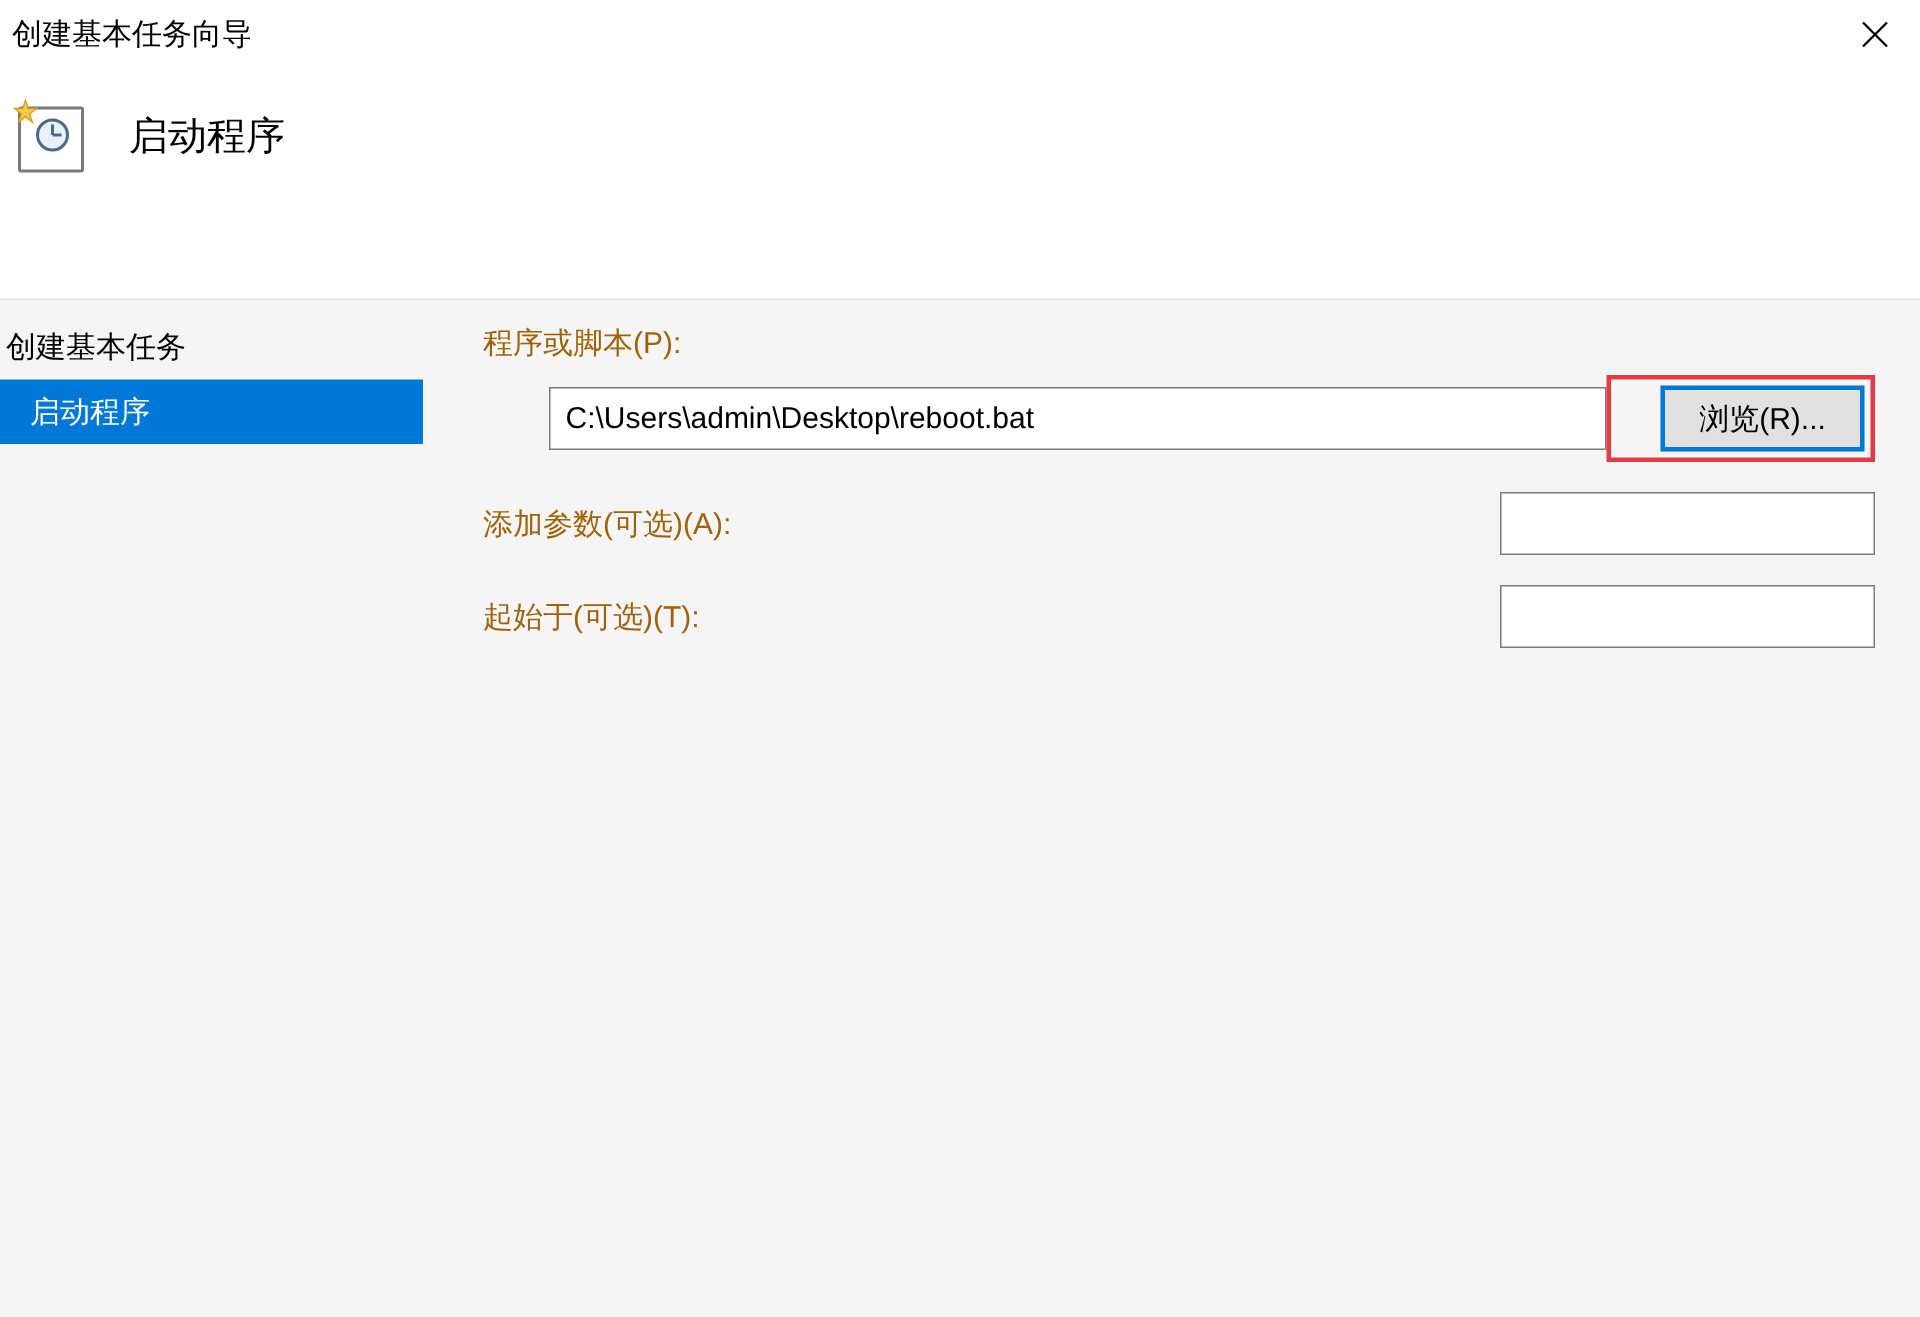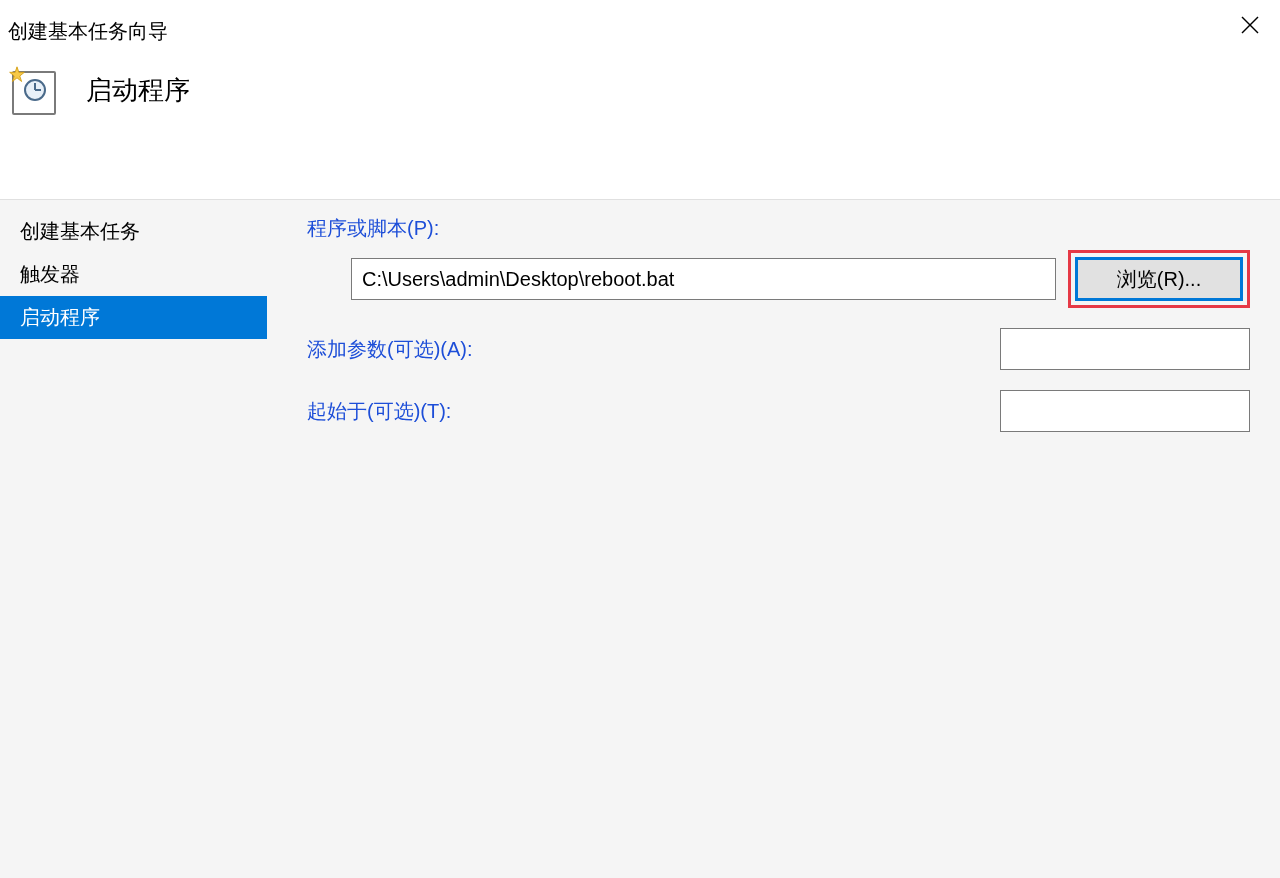--- a/index.html
+++ b/index.html
@@ -18,21 +18,21 @@
     .window {
       width: 100%;
       height: 100%;
       background: #f5f5f5;
       position: relative;
     }
     .titlebar {
       height: 45px;
       display: flex;
       justify-content: space-between;
-      align-items: flex-end;
+      align-items: center;
       padding: 0 10px 0 8px;
       background: #ffffff;
     }
     .titlebar-title {
       font-size: 20px;
       color: #000000;
       font-weight: 400;
     }
     .close-button {
       width: 40px;
@@ -118,21 +118,21 @@
       display: flex;
       height: calc(100% - 200px);
       background: #f5f5f5;
     }
     .sidebar {
       width: 320px;
       padding: 10px 0 0 0;
       background: #f5f5f5;
     }
     .sidebar-item {
-      padding: 8px 0 8px 20px;
+      padding: 8px 0 8px 4px;
       font-size: 20px;
       color: #000000;
       cursor: default;
     }
     .sidebar-item.indent {
       padding-left: 25px;
     }
     .sidebar-item.selected {
       background: #0078d7;
       color: #ffffff;
@@ -141,54 +141,54 @@
     .main-form {
       flex: 1;
       padding: 15px 30px 0 40px;
     }
     .form-row {
       margin-bottom: 20px;
     }
     .form-label {
       display: block;
       font-size: 20px;
-      color: #1d4ed8;
+      color: #a16207;
       margin-bottom: 8px;
       font-weight: 400;
     }
     .form-row-inline {
       display: flex;
       align-items: center;
-      gap: 12px;
       padding-left: 44px;
     }
     .text-input {
       height: 42px;
       border: 1px solid #7a7a7a;
       background: #ffffff;
       padding: 0 10px;
       font-size: 20px;
       font-family: inherit;
     }
     .text-input.main {
       flex: 1;
       width: 705px;
     }
     .text-input.short {
       width: 250px;
     }
     .browse-button {
-      width: 168px;
+      width: 136px;
       height: 44px;
       background: #e1e1e1;
       border: 3px solid #0078d7;
       font-size: 20px;
       cursor: pointer;
       font-family: inherit;
       position: relative;
+      margin-left: 29px;
     }
     .browse-highlight {
       border: 3px solid #e63946;
       padding: 4px;
       display: inline-block;
     }
     .form-row-split {
       display: flex;
       align-items: center;
       justify-content: space-between;
@@ -221,21 +221,20 @@
           <path d="M12 2 L14 8 L20 8 L15 12 L17 18 L12 14 L7 18 L9 12 L4 8 L10 8 Z" fill="#f7c948" stroke="#d4a017" stroke-width="1"></path>
         </svg>
       </div>
     </div>
     <div class="page-title">启动程序</div>
   </div>
 
   <div class="content-area">
     <div class="sidebar">
       <div class="sidebar-item">创建基本任务</div>
-      <div class="sidebar-item">触发器</div>
       <div class="sidebar-item selected">启动程序</div>
     </div>
 
     <div class="main-form">
       <div class="form-row">
         <label class="form-label">程序或脚本(P):</label>
         <div class="form-row-inline">
           <input type="text" class="text-input main" value="C:\Users\admin\Desktop\reboot.bat" style="">
           <span class="browse-highlight">
             <button class="browse-button">浏览(R)...</button>

